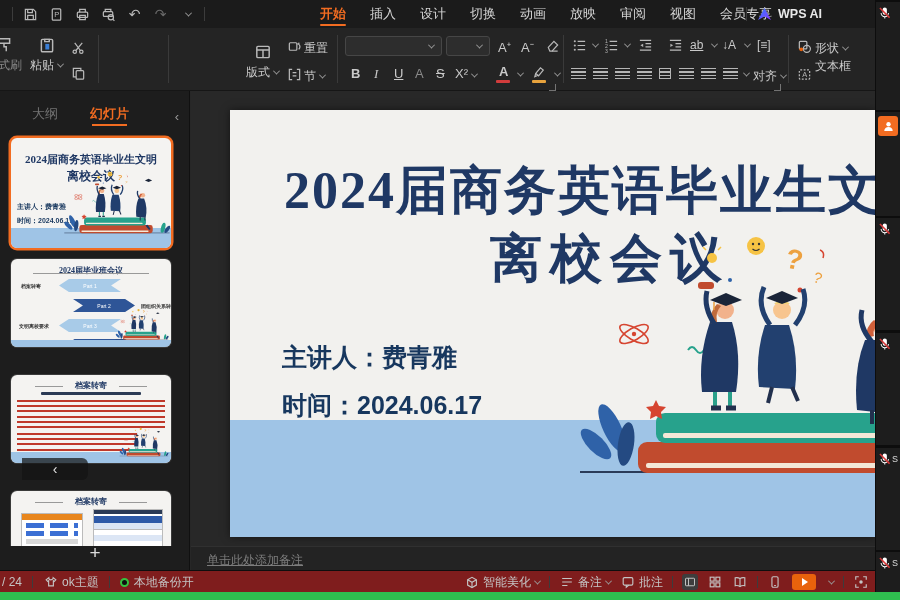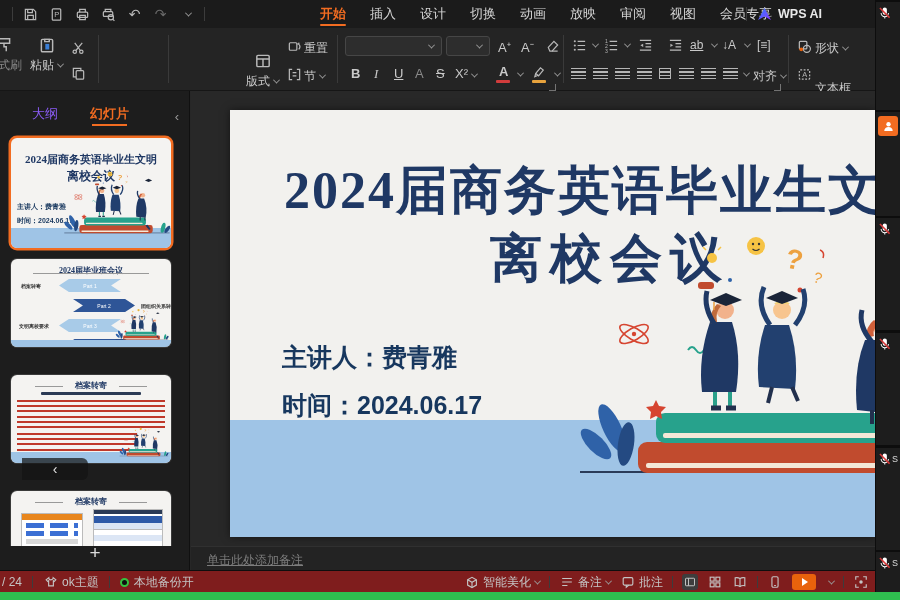--- a/index.html
+++ b/index.html
@@ -42,21 +42,21 @@
   .tch.i { font-style:italic; font-family:"Liberation Serif",serif; }
   .tch.u { text-decoration:underline; }
   .tch.s { text-decoration:line-through; }
   .colorbar { position:absolute; width:14px; height:3px; border-radius:1px; }
   .ic-lines { position:absolute; width:15px; height:11px; background:repeating-linear-gradient(to bottom,#b5b5b5 0 1.4px,transparent 1.4px 3.4px); }
   .corner { position:absolute; width:7px; height:7px; border-right:1.3px solid #8a8a8a; border-bottom:1.3px solid #8a8a8a; opacity:.8; }
 
   
   .sidebar { position:absolute; left:0; top:91px; width:190px; bottom:30px; background:#1d1d1d; border-right:1px solid #101010; }
   .side-tabs { position:absolute; left:0; top:8px; width:100%; height:30px; display:flex; align-items:center; }
-  .side-tab { font-size:13px; color:#8b5cf6; margin-left:32px; position:relative; height:30px; line-height:30px; }
+  .side-tab { font-size:13px; color:#737373; margin-left:32px; position:relative; height:30px; line-height:30px; }
   .side-tab.active { color:#f26c21; font-weight:bold; }
   .side-tab.active::after { content:""; position:absolute; left:2px; right:2px; bottom:3px; height:2px; background:#f26c21; }
   .side-collapse { position:absolute; right:10px; top:10px; color:#9a9a9a; font-size:13px; }
   .thumbs { position:absolute; left:0; top:44px; width:190px; height:411px; overflow:hidden; }
   .thumb { position:absolute; left:11px; width:160px; height:88px; background:#f4f3f1; border-radius:6px; overflow:hidden; box-shadow:0 0 0 1px #3a3a3a; }
   .thumb.selected { box-shadow:0 0 0 2.5px #f26c21; }
   .t-title { width:100%; text-align:center; color:#1f3864; font-family:"Liberation Serif",serif; font-weight:bold; }
   .arrowL { clip-path:polygon(100% 0,16% 0,0 50%,16% 100%,100% 100%,84% 50%); }
   .arrowR { clip-path:polygon(0 0,84% 0,100% 50%,84% 100%,0 100%,16% 50%); }
   .arrow { position:absolute; height:13px; width:62px; color:#fff; font-size:5px; display:flex; align-items:center; justify-content:center; }
@@ -261,21 +261,21 @@
     <div class="sicon" style="left:70px;top:37px">
       <svg viewBox="0 0 16 16">
           <rect x="5.5" y="5" width="8" height="9" rx="1"></rect>
           <path d="M10.5 5V2.5h-8v9h3"></path>
         </svg>
     </div>
     <div class="vsep" style="left:98px"></div>
 
     <div class="vsep" style="left:168px"></div>
 
-    <div class="tbig" style="left:246px;top:24px">
+    <div class="tbig" style="left:246px;top:15px">
       <svg viewBox="0 0 16 16">
           <rect x="2.5" y="3" width="11" height="10" rx="1"></rect>
           <path d="M2.5 6.2h11M8 6.2V13"></path>
         </svg>
       <span class="tlabel">
           <span>版式</span>
           <span class="chev"></span>
         </span>
     </div>
     <div class="sicon" style="left:286px;top:10px">
@@ -394,21 +394,21 @@
     <span class="tlabel" style="position:absolute;left:815px;top:12px">
         <span>形状</span>
         <span class="chev"></span>
       </span>
     <div class="sicon" style="left:796px;top:38px">
       <svg viewBox="0 0 16 16">
           <rect x="2.5" y="3" width="11" height="10" rx="1" stroke-dasharray="2 1.6"></rect>
           <text x="5.5" y="11" font-size="8" fill="#b5b5b5" stroke="none">A</text>
         </svg>
     </div>
-    <span class="tlabel" style="position:absolute;left:815px;top:52px">文本框</span>
+    <span class="tlabel" style="position:absolute;left:815px;top:30px">文本框</span>
   </div>
 
   <div class="sidebar">
     <div class="side-tabs">
       <span class="side-tab">大纲</span>
       <span class="side-tab active">幻灯片</span>
       <span class="side-collapse">‹</span>
     </div>
 
     <div class="thumbs">

